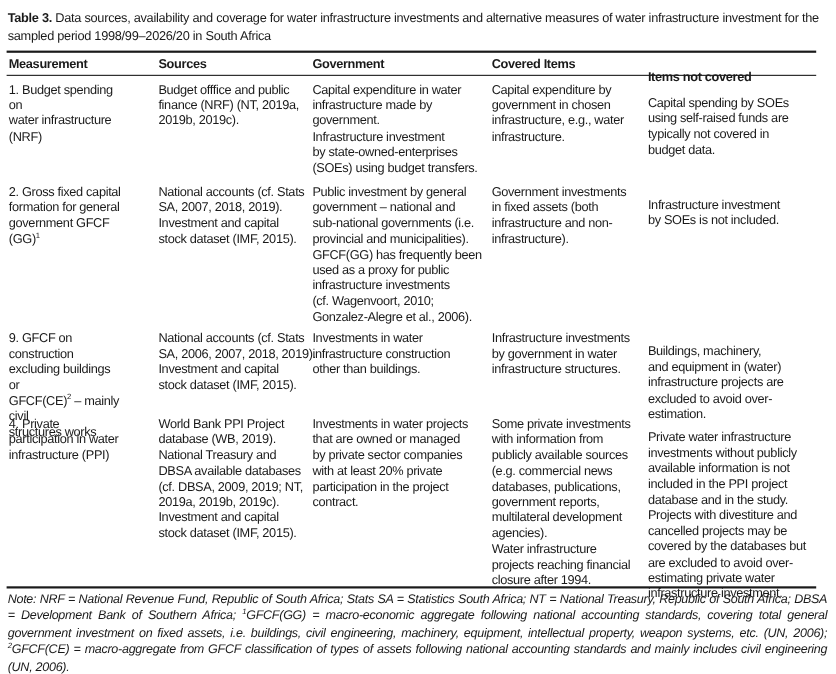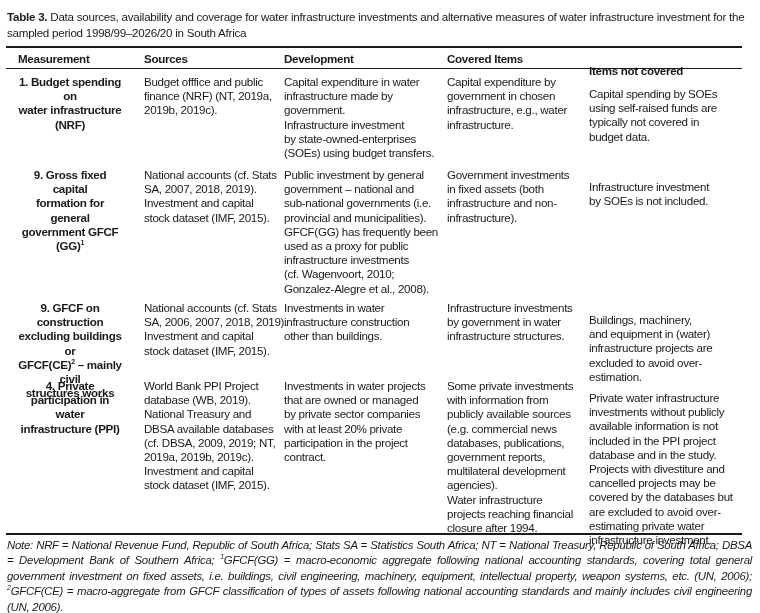--- a/index.html
+++ b/index.html
@@ -15,22 +15,22 @@
   .caption .lbl { font-weight: bold; }
   .rule { position: absolute; left: 6px; width: 736px; background: #1a1a1a; }
   .rule.top { top: 46px; height: 1.5px; }
   .rule.head { top: 68px; height: 1px; }
   .rule.bottom { top: 533px; height: 1.5px; }
   .cell {
     position: absolute; font-size: 11.6px; line-height: 14.2px;
     letter-spacing: -0.3px; white-space: pre-line;
   }
   .th { font-weight: bold; top: 51px; line-height: 16px; }
-  .measure { font-weight: bold; text-align: center; }
-  .c1 { left: 18px; width: 104px; }
+  .measure { font-weight: normal; }
+  .c1 { left: 8px; width: 104px; }
   .c2 { left: 144px; width: 145px; }
   .c3 { left: 284px; width: 162px; }
   .c4 { left: 447px; width: 142px; }
   .c5 { left: 589px; width: 160px; margin-top: 12px; }
   .r1 { top: 75px; }
   .r2 { top: 168px; }
   .r3 { top: 301px; }
   .r4 { top: 379px; }
   .note {
     position: absolute; left: 7px; top: 538px; width: 745px;
@@ -43,21 +43,21 @@
 <body>
 
 <div class="caption"><span class="lbl">Table 3.</span><span> Data sources, availability and coverage for water infrastructure investments and alternative measures of water infrastructure investment for the sampled period 1998/99–2026/20 in South Africa</span></div>
 
 <div class="rule top"></div>
 <div class="rule head"></div>
 <div class="rule bottom"></div>
 
 <div class="cell th c1">Measurement</div>
 <div class="cell th c2">Sources</div>
-<div class="cell th c3">Development</div>
+<div class="cell th c3">Government</div>
 <div class="cell th c4">Covered Items</div>
 <div class="cell th c5">Items not covered</div>
 
 <div>
   <div class="cell measure c1 r1">1. Budget spending on
 water infrastructure
 (NRF)</div>
   <div class="cell c2 r1">Budget offfice and public
 finance (NRF) (NT, 2019a,
 2019b, 2019c).</div>
@@ -71,37 +71,37 @@
 government in chosen
 infrastructure, e.g., water
 infrastructure.</div>
   <div class="cell c5 r1">Capital spending by SOEs
 using self-raised funds are
 typically not covered in
 budget data.</div>
 </div>
 
 <div>
-  <div class="cell measure c1 r2"><span>9. Gross fixed capital
+  <div class="cell measure c1 r2"><span>2. Gross fixed capital
 formation for general
 government GFCF
 (GG)</span><sup>1</sup></div>
   <div class="cell c2 r2">National accounts (cf. Stats
 SA, 2007, 2018, 2019).
 Investment and capital
 stock dataset (IMF, 2015).</div>
   <div class="cell c3 r2">Public investment by general
 government – national and
 sub-national governments (i.e.
 provincial and municipalities).
 GFCF(GG) has frequently been
 used as a proxy for public
 infrastructure investments
 (cf. Wagenvoort, 2010;
-Gonzalez-Alegre et al., 2008).</div>
+Gonzalez-Alegre et al., 2006).</div>
   <div class="cell c4 r2">Government investments
 in fixed assets (both
 infrastructure and non-
 infrastructure).</div>
   <div class="cell c5 r2">Infrastructure investment
 by SOEs is not included.</div>
 </div>
 
 <div>
   <div class="cell measure c1 r3"><span>9. GFCF on

